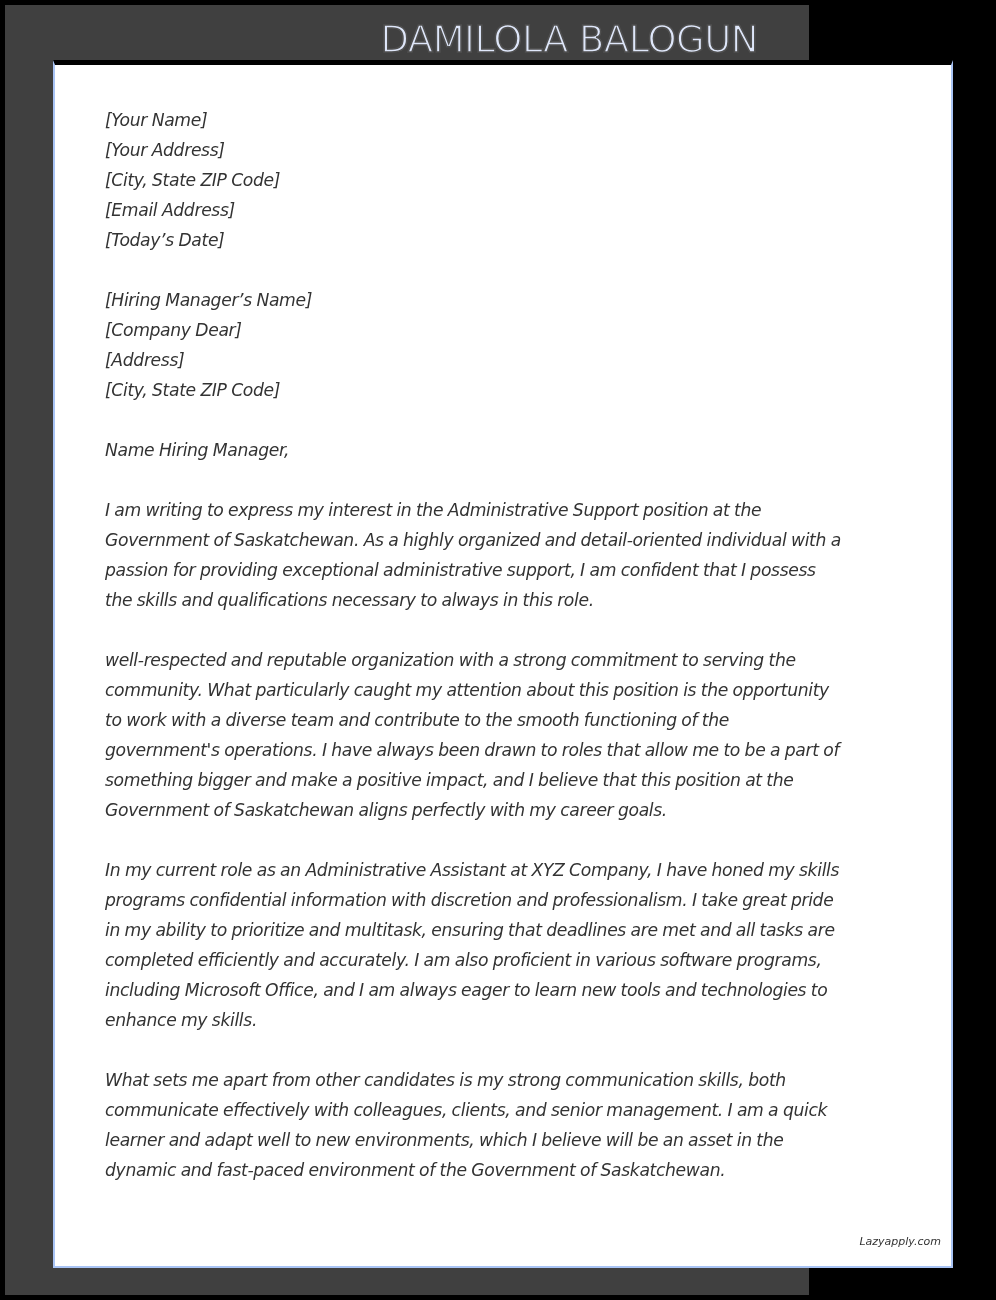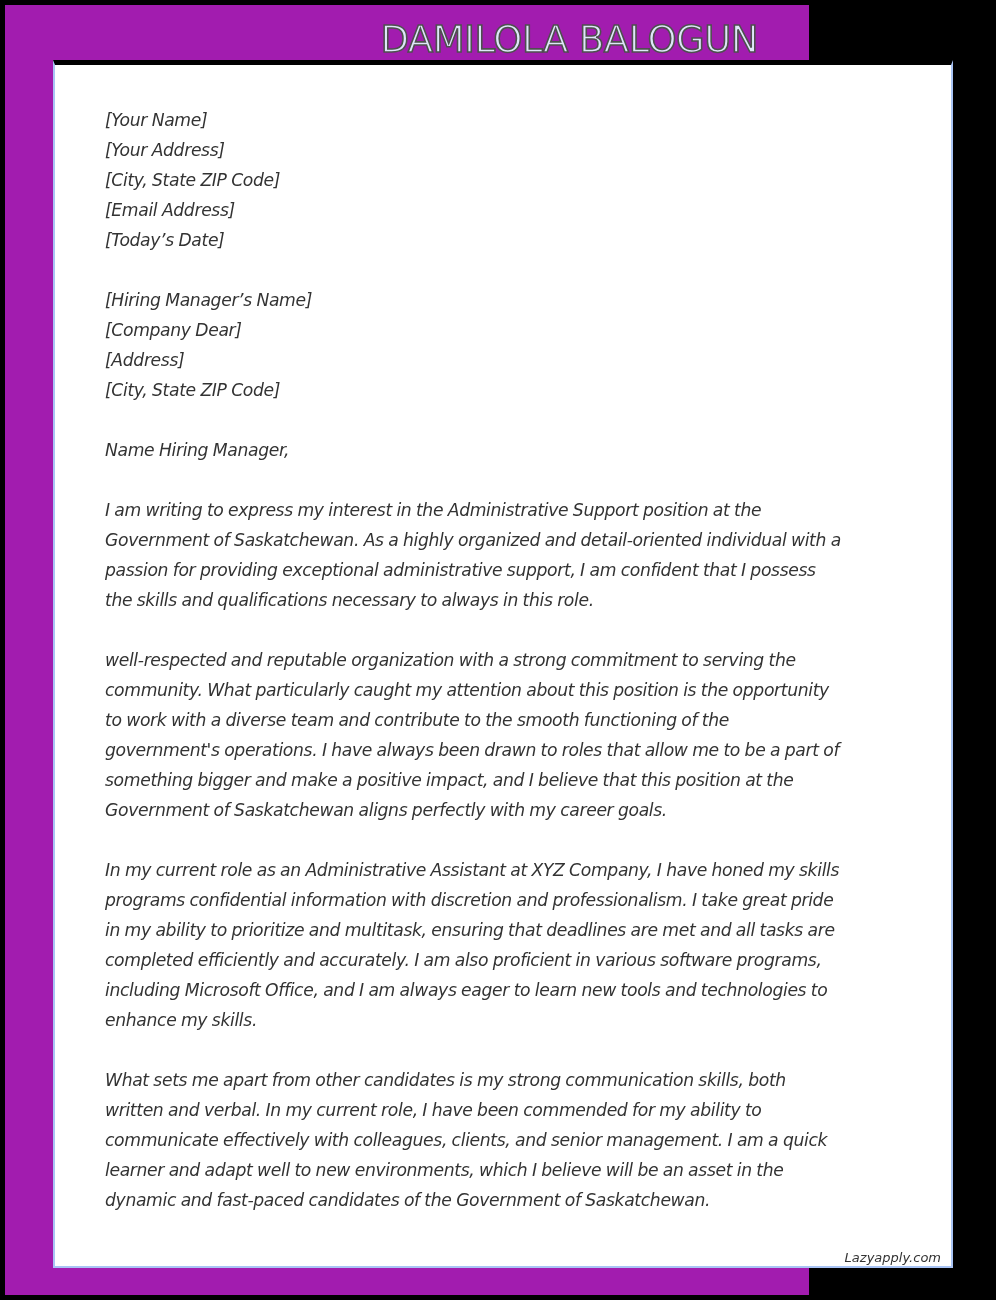--- a/index.html
+++ b/index.html
@@ -6,21 +6,21 @@
     html, body { width: 996px; height: 1300px; overflow: hidden; }
     body {
       background: #000;
       position: relative;
       font-family: "DejaVu Sans", sans-serif;
     }
     .frame {
       position: absolute;
       left: 5px; top: 5px;
       width: 804px; height: 1290px;
-      background: #a21caf;
+      background: #404040;
     }
     .name-title {
       position: absolute;
       right: 51px;
       top: 13px;
       font-family: "DejaVu Sans", sans-serif;
       font-size: 37px;
       line-height: 44px;
       letter-spacing: -0.5px;
       color: #dfe7fa;
@@ -47,23 +47,23 @@
       font-size: 17.2px;
       line-height: 30px;
       color: #333333;
       letter-spacing: -0.35px;
       word-spacing: -0.5px;
     }
     .block { margin-bottom: 30px; }
     .line { display: block; white-space: nowrap; }
     .watermark {
       position: absolute;
-      right: 10px; bottom: 0px;
+      right: 10px; bottom: 16px;
       font-family: "DejaVu Sans", sans-serif;
-      font-size: 13px;
+      font-size: 11px;
       line-height: 16px;
       color: #333;
       background: #fff;
       padding-left: 4px;
     }
   </style>
 </head>
 <body>
 
 <div class="frame">
@@ -111,22 +111,21 @@
         <span class="line">In my current role as an Administrative Assistant at XYZ Company, I have honed my skills</span>
         <span class="line">programs confidential information with discretion and professionalism. I take great pride</span>
         <span class="line">in my ability to prioritize and multitask, ensuring that deadlines are met and all tasks are</span>
         <span class="line">completed efficiently and accurately. I am also proficient in various software programs,</span>
         <span class="line">including Microsoft Office, and I am always eager to learn new tools and technologies to</span>
         <span class="line">enhance my skills.</span>
       </div>
 
       <div class="block">
         <span class="line">What sets me apart from other candidates is my strong communication skills, both</span>
-        <span class="line">written and verbal. In my current role, I have been commended for my ability to</span>
         <span class="line">communicate effectively with colleagues, clients, and senior management. I am a quick</span>
         <span class="line">learner and adapt well to new environments, which I believe will be an asset in the</span>
-        <span class="line">dynamic and fast-paced candidates of the Government of Saskatchewan.</span>
+        <span class="line">dynamic and fast-paced environment of the Government of Saskatchewan.</span>
       </div>
 
     </div>
     <div class="watermark">Lazyapply.com</div>
   </div>
 </div>
 
 </body></html>

